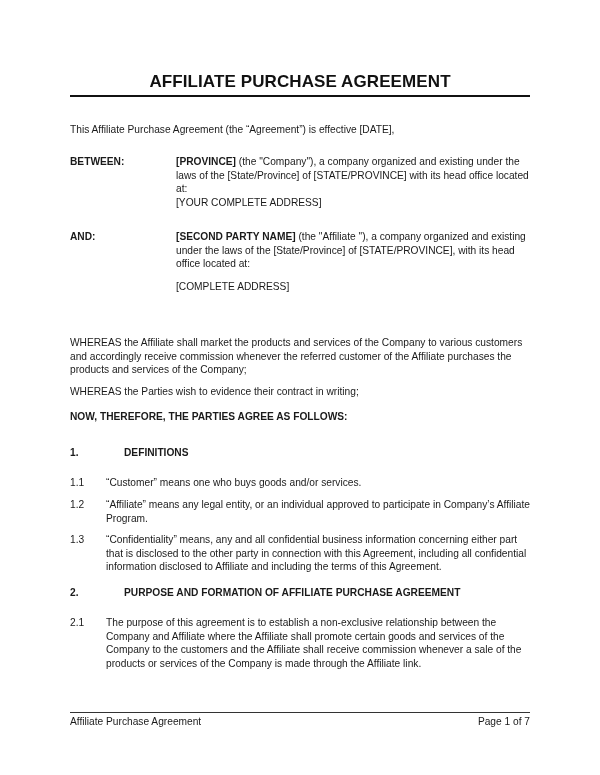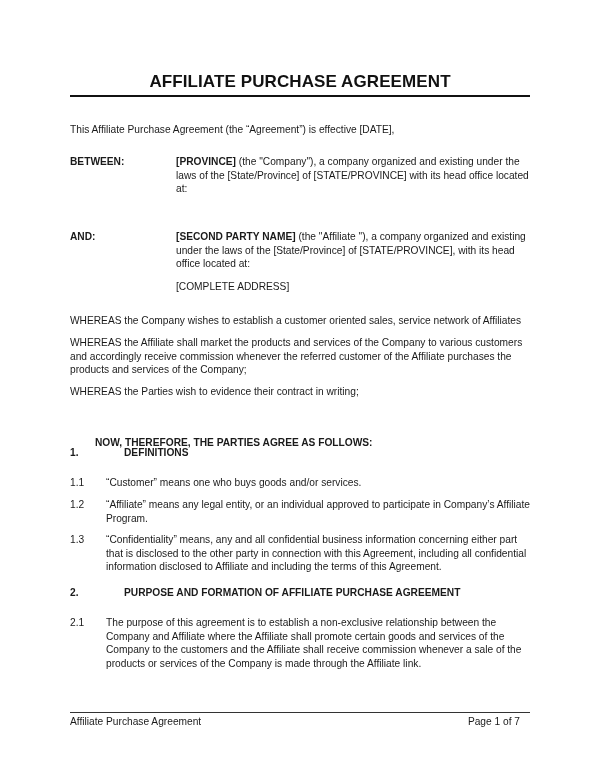--- a/index.html
+++ b/index.html
@@ -9,46 +9,46 @@
     .title { position: absolute; left: 70px; width: 460px; top: 72px; text-align: center;
              font-weight: bold; font-size: 17px; letter-spacing: 0.1px; color: #111; }
     .title-rule { position: absolute; left: 70px; width: 460px; top: 95px; height: 0;
                   border-top: 2px solid #111; }
     .p { position: absolute; left: 70px; font-size: 10.2px; line-height: 13.5px; }
     .intro { top: 123px; }
     .party-label { position: absolute; left: 70px; font-weight: bold; font-size: 10.2px; line-height: 13.5px; }
     .party-text { position: absolute; left: 176px; width: 360px; font-size: 10.2px; line-height: 13.5px; }
     .party-text b { font-weight: bold; }
     .whereas { position: absolute; left: 70px; width: 462px; font-size: 10.2px; line-height: 13.5px; }
-    .agree { position: absolute; left: 70px; font-weight: bold; font-size: 10.2px; top: 437px; margin-left: 25px; }
+    .agree { position: absolute; left: 70px; font-weight: bold; font-size: 10.2px; top: 411px; }
     .sec-num { position: absolute; left: 70px; font-weight: bold; font-size: 10.2px; }
     .sec-title { position: absolute; left: 106px; font-weight: bold; font-size: 10.2px; margin-left: 18px; }
     .clause-num { position: absolute; left: 70px; font-size: 10.2px; line-height: 13.5px; }
     .clause-text { position: absolute; left: 106px; width: 426px; font-size: 10.2px; line-height: 13.5px; }
     .footer-rule { position: absolute; left: 70px; width: 460px; top: 712px; border-top: 1px solid #333; }
     .footer-left { position: absolute; left: 70px; top: 716px; font-size: 10.2px; }
-    .footer-right { position: absolute; right: 80px; top: 716px; font-size: 10.2px; }
+    .footer-right { position: absolute; right: 70px; top: 716px; font-size: 10.2px; }
   </style>
 </head>
 <body>
 
 <div class="page">
   <div class="title">AFFILIATE PURCHASE AGREEMENT</div>
   <div class="title-rule"></div>
 
   <div class="p intro">This Affiliate Purchase Agreement (the “Agreement”) is effective [DATE],</div>
 
   <div class="party-label" style="top:155px">BETWEEN:</div>
   <div class="party-text" style="top:155px"><b>[PROVINCE]</b><span> (the "Company"), a company organized and existing under the laws of the [State/Province] of [STATE/PROVINCE] with its head office located at:</span></div>
+  <div class="party-text" style="top:196px">[YOUR COMPLETE ADDRESS]</div>
 
   <div class="party-label" style="top:230px">AND:</div>
   <div class="party-text" style="top:230px"><b>[SECOND PARTY NAME]</b><span> (the "Affiliate "), a company organized and existing under the laws of the [State/Province] of [STATE/PROVINCE], with its head office located at:</span></div>
   <div class="party-text" style="top:280px">[COMPLETE ADDRESS]</div>
 
-  <div class="whereas" style="top:314px">WHEREAS the Company wishes to establish a customer oriented sales, service network of Affiliates</div>
   <div class="whereas" style="top:336px">WHEREAS the Affiliate shall market the products and services of the Company to various customers and accordingly receive commission whenever the referred customer of the Affiliate purchases the products and services of the Company;</div>
   <div class="whereas" style="top:385px">WHEREAS the Parties wish to evidence their contract in writing;</div>
 
   <div class="agree">NOW, THEREFORE, THE PARTIES AGREE AS FOLLOWS:</div>
 
   <div class="sec-num" style="top:447px">1.</div>
   <div class="sec-title" style="top:447px">DEFINITIONS</div>
 
   <div class="clause-num" style="top:476px">1.1</div>
   <div class="clause-text" style="top:476px">“Customer” means one who buys goods and/or services.</div>

